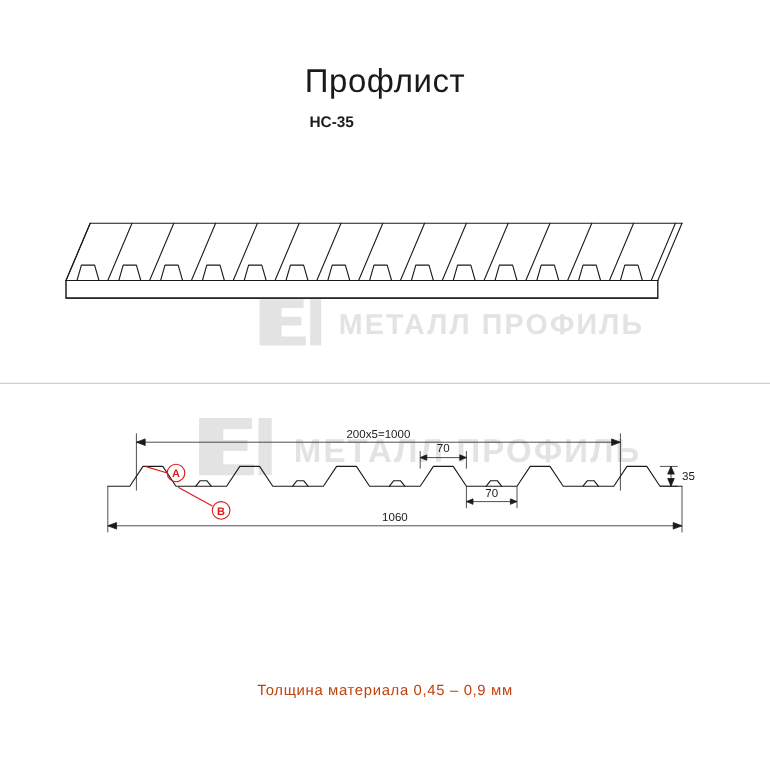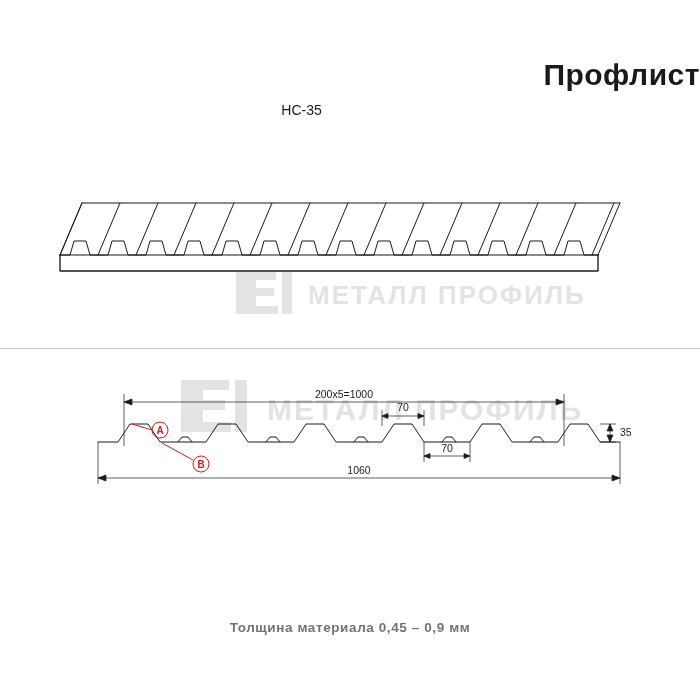--- a/index.html
+++ b/index.html
@@ -19,34 +19,34 @@
     position: relative;
     width: 700px;
     height: 700px;
     background: #ffffff;
   }
   .title {
     position: absolute;
     top: 58px;
     left: 0;
     width: 700px;
-    text-align: right;
+    text-align: center;
     font-size: 30px;
-    font-weight: bold;
+    font-weight: normal;
     letter-spacing: 0.5px;
     color: #1a1a1a;
   }
   .subtitle {
     position: absolute;
     top: 102px;
     left: 0;
     width: 603px;
     text-align: center;
     font-size: 14px;
-    font-weight: normal;
+    font-weight: bold;
     color: #1a1a1a;
   }
   .iso-wrap {
     position: absolute;
     top: 185px;
     left: 60px;
     width: 580px;
     height: 130px;
   }
   .watermark-top {
@@ -80,23 +80,23 @@
     width: 530px;
     height: 130px;
   }
   .footer {
     position: absolute;
     top: 620px;
     left: 0;
     width: 700px;
     text-align: center;
     font-size: 13.5px;
-    font-weight: bold;
+    font-weight: normal;
     letter-spacing: 0.6px;
-    color: #737373;
+    color: #c2410c;
   }
   svg { display: block; overflow: visible; }
   .ln { fill: none; stroke: #1a1a1a; stroke-width: 1; stroke-linejoin: round; stroke-linecap: round; }
   .ln-thin { fill: none; stroke: #1a1a1a; stroke-width: 0.7; }
   .dim { fill: none; stroke: #1a1a1a; stroke-width: 0.7; }
   .red { fill: none; stroke: #d81a1a; stroke-width: 1; }
   .redtxt { fill: #d81a1a; font-family: "Liberation Sans", sans-serif; font-size: 10px; font-weight: bold; }
   .dimtxt { fill: #1a1a1a; font-family: "Liberation Sans", sans-serif; font-size: 10.5px; }
   .wm { fill: #e3e3e3; }
   .wmtxt { fill: #e3e3e3; font-family: "Liberation Sans", sans-serif; font-weight: bold; letter-spacing: 2px; }

